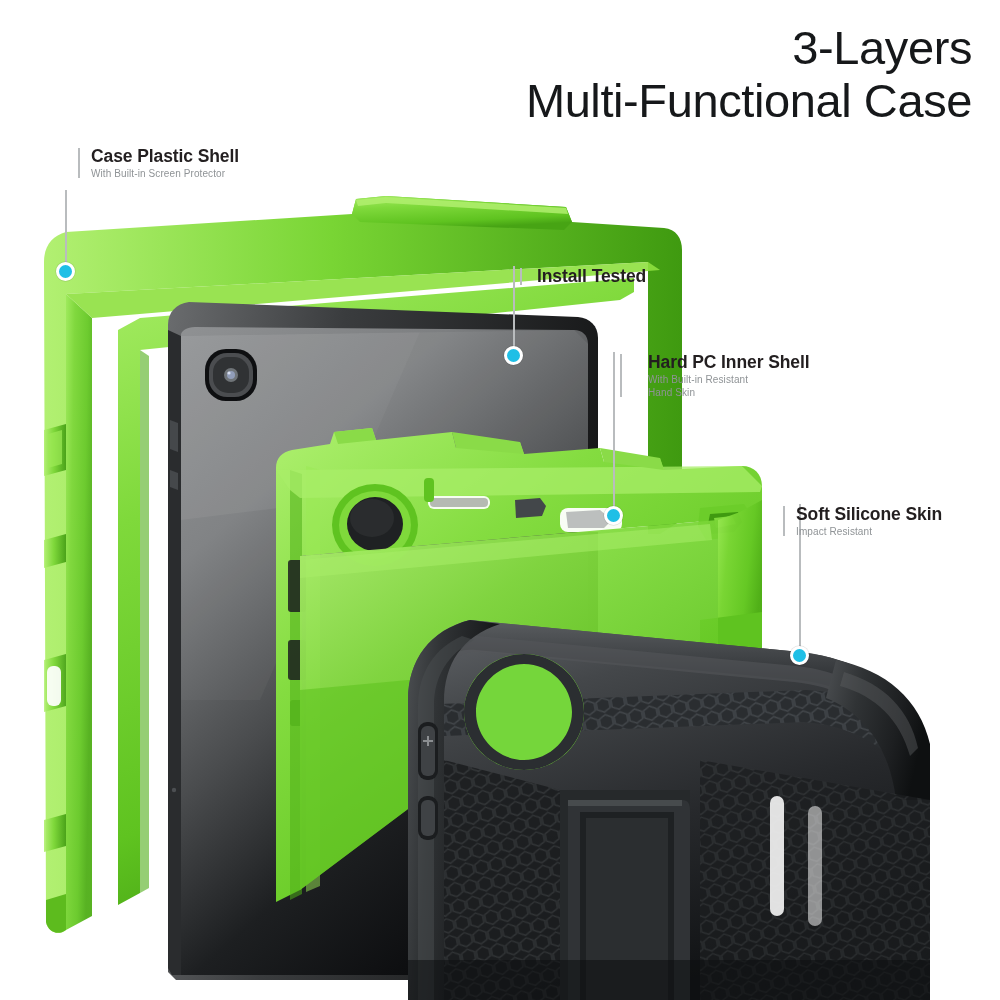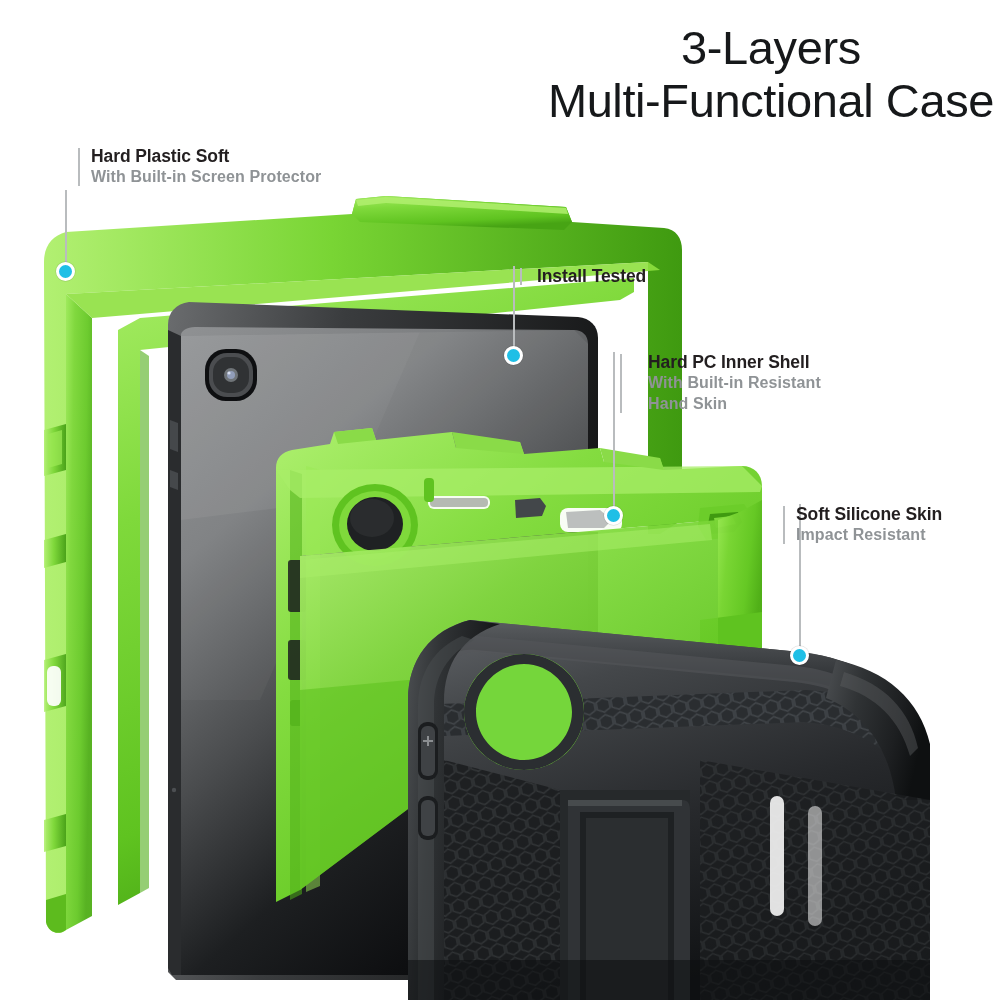--- a/index.html
+++ b/index.html
@@ -1,31 +1,31 @@
 <!DOCTYPE html>
 <html><head>
 <meta charset="utf-8">
 <style>
   * { margin:0; padding:0; box-sizing:border-box; }
   html,body { width:1000px; height:1000px; background:#ffffff; overflow:hidden;
               font-family:"Liberation Sans", sans-serif; }
   #stage { position:relative; width:1000px; height:1000px; background:#fff; }
 
   
-  .title-block { position:absolute; right:6px; top:22px; text-align:center; z-index:60; }
+  .title-block { position:absolute; right:28px; top:22px; text-align:right; z-index:60; }
   .title-line { font-size:47px; font-weight:300; color:#16181a; line-height:1.12;
                 letter-spacing:-0.4px; white-space:nowrap; }
 
   
   .anno { position:absolute; z-index:60; padding-left:13px; }
   .anno::before { content:""; position:absolute; left:0; top:2px; bottom:2px;
                   width:2px; background:#b9bcbe; }
   .anno .ttl { font-size:17.5px; font-weight:700; color:#231f20; line-height:1.22;
                white-space:nowrap; letter-spacing:-0.1px; }
-  .anno .sub { font-size:16px; font-weight:700; color:#8f9396; line-height:1.30;
+  .anno .sub { font-size:10px; font-weight:400; color:#8f9396; line-height:1.30;
                white-space:nowrap; letter-spacing:0.1px; }
 
   
   .dot { position:absolute; width:19px; height:19px; border-radius:50%;
          background:#1fbfe6; border:3.5px solid #ffffff; z-index:58;
          box-shadow:0 0 0 0.7px rgba(0,0,0,.10); }
   .leader { position:absolute; width:2px; background:#b9bcbe; z-index:57; }
 
   
   #art { position:absolute; inset:0; z-index:10; }
@@ -297,21 +297,21 @@
 
     </g>
   </svg>
 
   <div class="title-block">
     <div class="title-line">3-Layers</div>
     <div class="title-line">Multi-Functional Case</div>
   </div>
 
   <div class="anno" style="left:78px; top:146px;">
-    <div class="ttl">Hard Plastic Soft</div>
+    <div class="ttl">Case Plastic Shell</div>
     <div class="sub">With Built-in Screen Protector</div>
   </div>
   <div class="leader" style="left:65px; top:190px; height:82px;"></div>
   <div class="dot" style="left:56px; top:262px;"></div>
 
   <div class="anno" style="left:520px; top:266px;padding-left:17px;">
     <div class="ttl">Install Tested</div>
   </div>
   <div class="leader" style="left:513px; top:266px; height:90px;"></div>
   <div class="dot" style="left:504px; top:346px;"></div>

